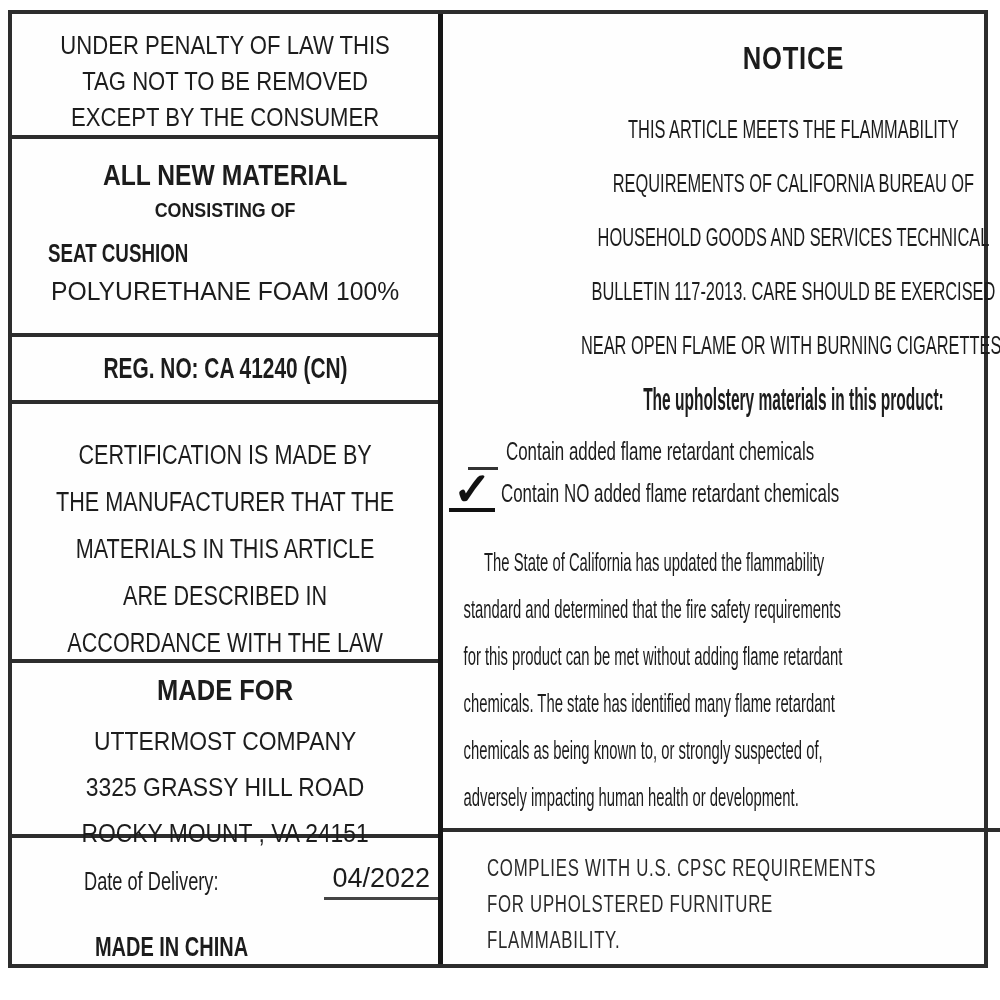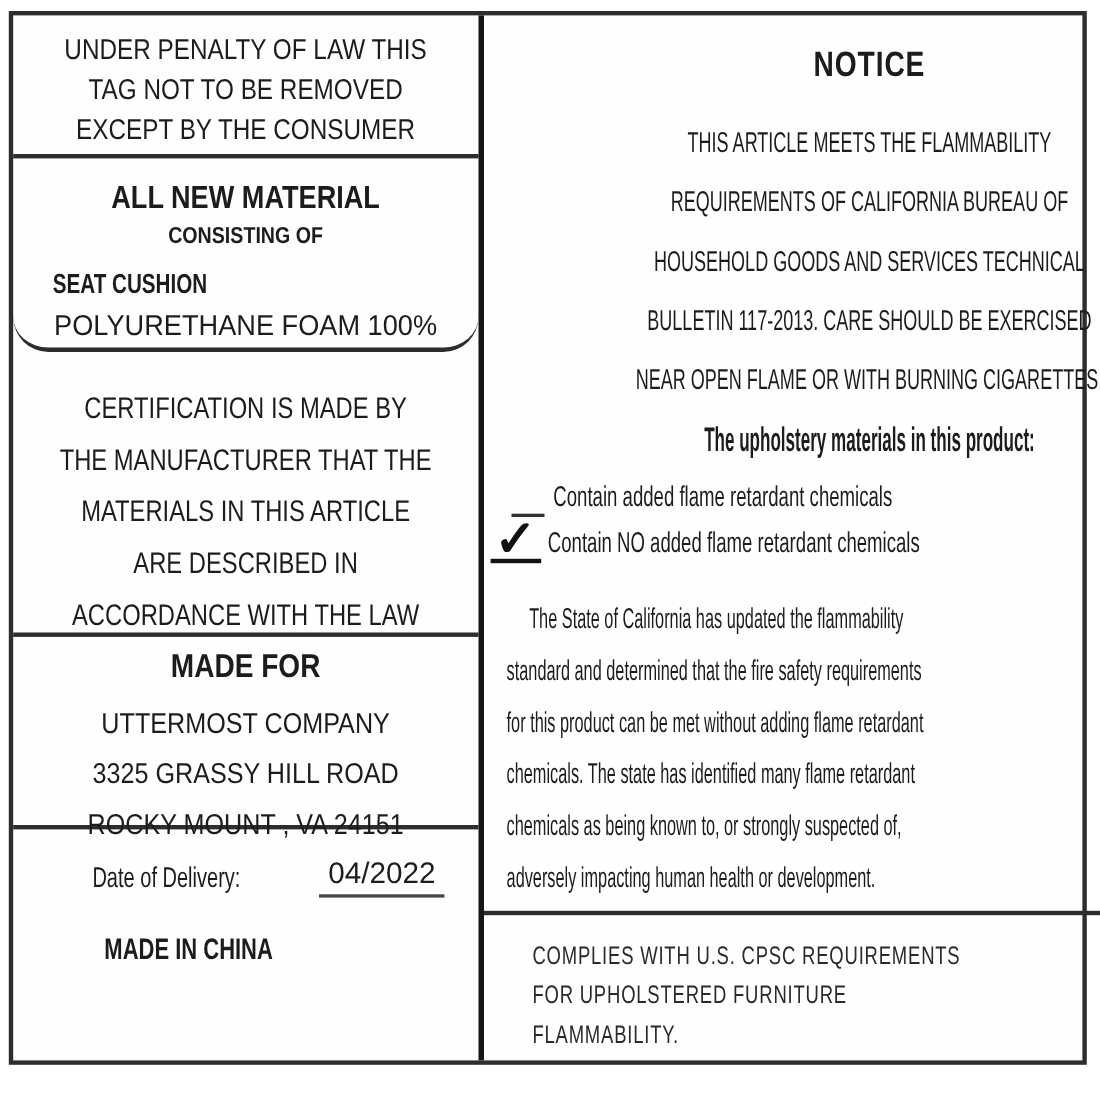--- a/index.html
+++ b/index.html
@@ -22,33 +22,33 @@
   .sec { box-sizing:border-box; border-bottom:4px solid #2d2d2d; }
   .sec.last { border-bottom:none; flex:1; }
 
   .ln { white-space:nowrap; }
   .cx { transform:scaleX(var(--sx,0.85)); transform-origin:50% 50%; }
   .lx { transform:scaleX(var(--sx,0.85)); transform-origin:0 50%; }
   .ctr { text-align:center; }
 
   
   .penalty { height:130px; padding-top:13px; font-size:26px; line-height:36px; }
-  .material { height:176px;border-radius:32px; }
+  .material { height:212px; }
   .mat-title { padding-top:19px; font-size:29px; font-weight:bold; line-height:34px; }
   .mat-sub   { margin-top:4px; font-size:21px; font-weight:bold; line-height:28px; }
   .mat-item  { margin-top:14px; padding-left:48px; font-size:25px; font-weight:bold; line-height:30px; }
   .mat-fill  { margin-top:6px; font-size:26px; line-height:34px; }
   .regno { height:72px; display:flex; align-items:center; justify-content:center;
            font-size:29px; font-weight:bold; }
   .cert { height:241px; padding-top:10px; font-size:27px; line-height:47px;margin-top:18px; }
   .madefor { height:175px; }
   .mf-title { padding-top:10px; font-size:30px; font-weight:bold; line-height:34px; }
   .mf-addr  { margin-top:11px; font-size:26px; line-height:46px; }
   .delivery { }
-  .del-row { display:flex; align-items:center; padding:24px 0 0 72px; }
+  .del-row { display:flex; align-items:center; padding:24px 0 0 72px;gap:34px; }
   .del-label { font-size:26px; line-height:38px; }
   .del-date {
     display:inline-block; width:114px; margin-left:14px; text-align:center;
     font-size:27px; line-height:33px; padding-bottom:2px;
     border-bottom:3px solid #444444;
   }
   .origin { margin-top:30px; padding-left:112px; font-size:27px; font-weight:bold; line-height:34px; }
 
   
   .notice { height:818px; }
@@ -85,20 +85,23 @@
       </div>
     </div>
 
     <div class="sec material">
       <div class="mat-title ctr cx ln" style="--sx:0.85">ALL NEW MATERIAL</div>
       <div class="mat-sub ctr cx ln" style="--sx:0.85">CONSISTING OF</div>
       <div class="mat-item lx ln" style="--sx:0.75">SEAT CUSHION</div>
       <div class="mat-fill ctr cx ln" style="--sx:0.95">POLYURETHANE FOAM 100%</div>
     </div>
 
+    <div class="sec regno">
+      <div class="cx ln" style="--sx:0.72">REG. NO: CA 41240 (CN)</div>
+    </div>
 
     <div class="sec cert ctr">
       <div class="cx" style="--sx:0.8">
         <div class="ln">CERTIFICATION IS MADE BY</div>
         <div class="ln">THE MANUFACTURER THAT THE</div>
         <div class="ln">MATERIALS IN THIS ARTICLE</div>
         <div class="ln">ARE DESCRIBED IN</div>
         <div class="ln">ACCORDANCE WITH THE LAW</div>
       </div>
     </div>

